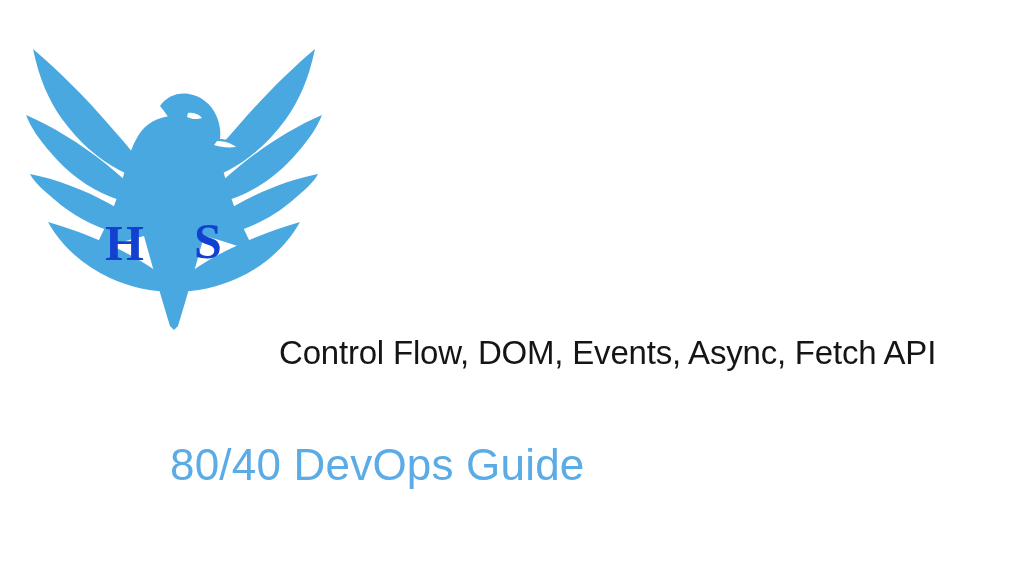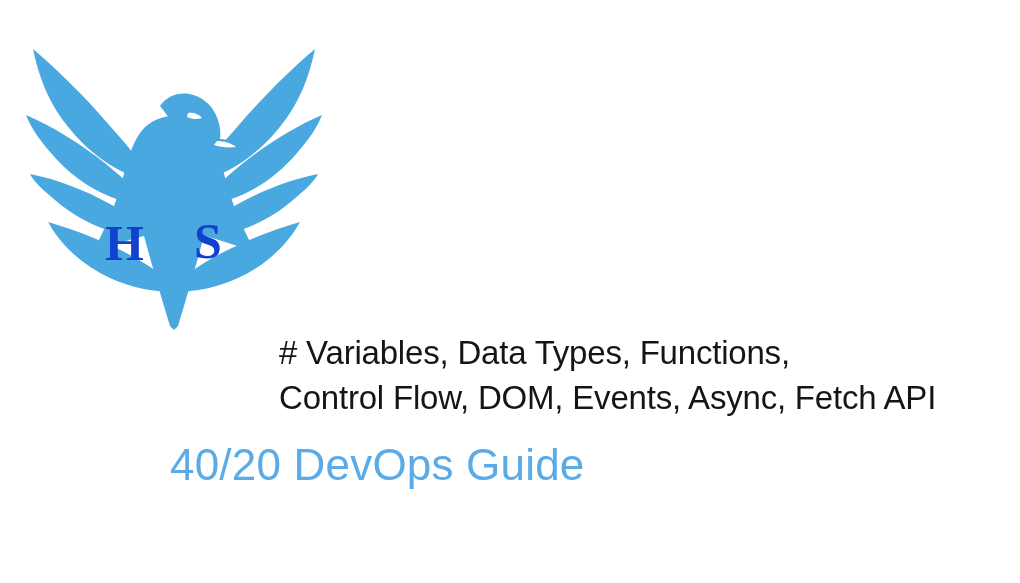--- a/index.html
+++ b/index.html
@@ -162,21 +162,20 @@
 
       <path d="M193,101 C200,101 207,103 212,107 C204,108 196,107 190,105 Z" fill="#FFFFFF"></path>
     </svg>
 
     <div class="logo-letter" id="logo-letter-h">H</div>
     <div class="logo-letter" id="logo-letter-s">S</div>
   </div>
 
 
   <div id="subtitle-block">
-    <div class="subtitle-line"># Variables, Data Types, Functions,</div>
     <div class="subtitle-line">Control Flow, DOM, Events, Async, Fetch API</div>
   </div>
 
   <div id="footer-block">
-    <div id="footer-text">40/20 DevOps Guide</div>
+    <div id="footer-text">80/40 DevOps Guide</div>
   </div>
 
 </div>
 
 </body></html>

